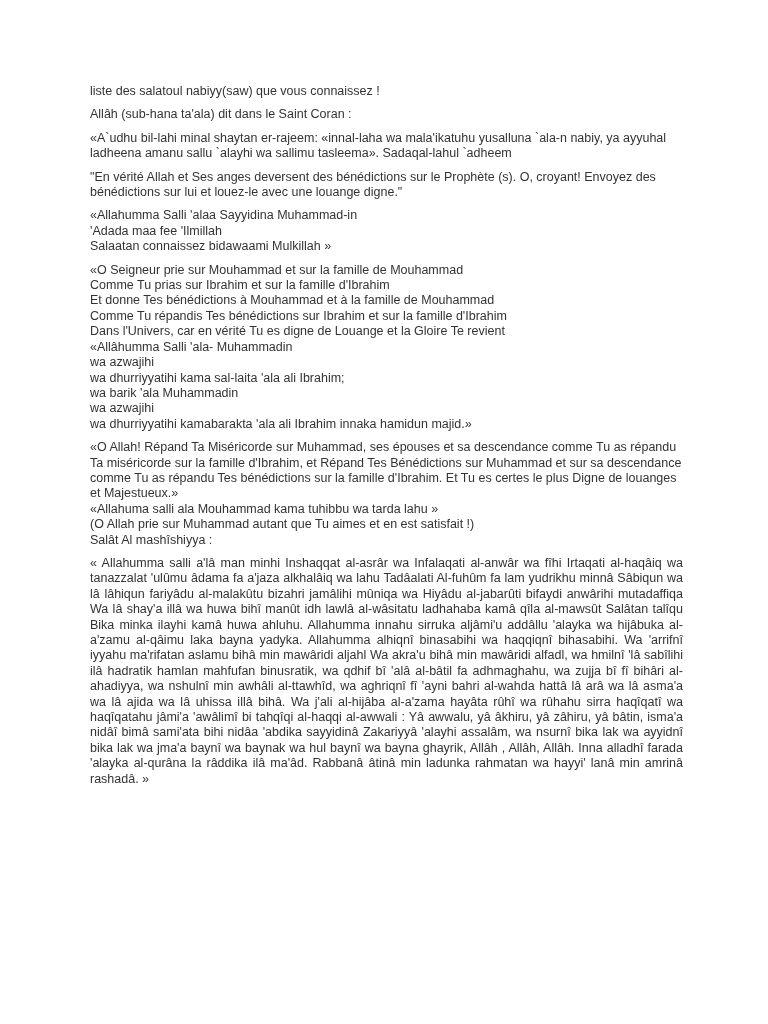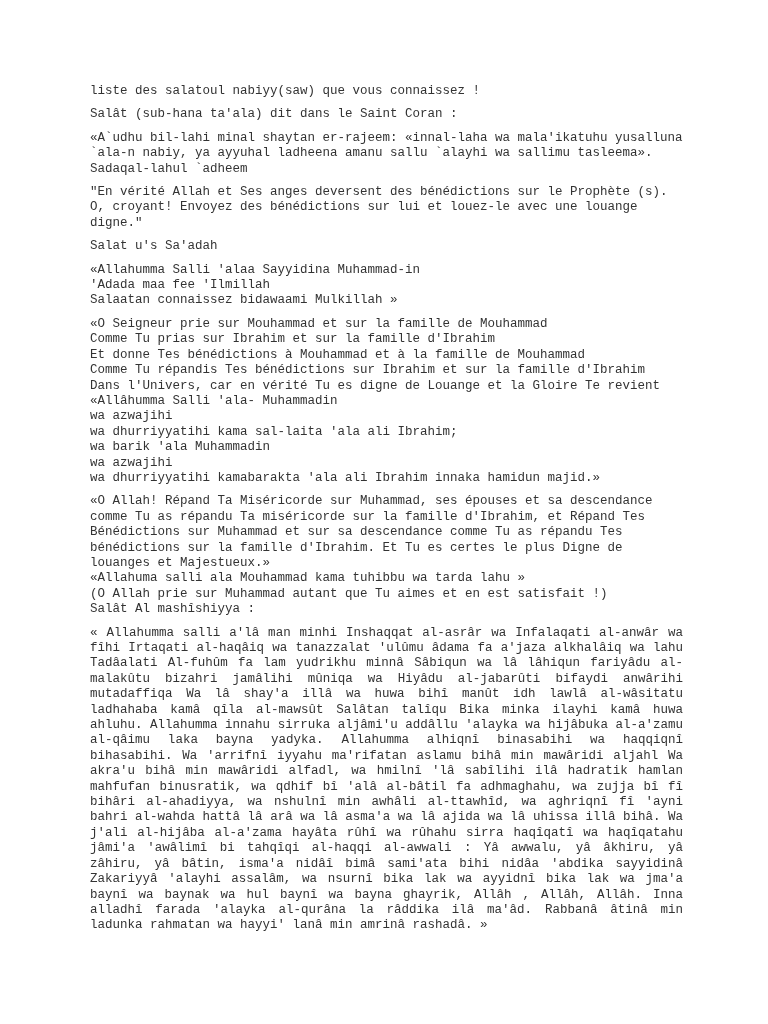--- a/index.html
+++ b/index.html
@@ -7,42 +7,41 @@
     padding: 0;
     background: #ffffff;
   }
   .page {
     width: 768px;
     height: 1024px;
     box-sizing: border-box;
     padding: 84px 85px 30px 90px;
     background: #ffffff;
     color: #333333;
-    font-family: Liberation Mono, monospace;
+    font-family: Liberation Sans, sans-serif;
     font-size: 12.5px;
     line-height: 15.4px;
     overflow: hidden;
   }
   .para {
     margin: 0 0 8px 0;
     white-space: pre-line; 
   }
   .justify {
     text-align: justify;
   }
 </style>
 </head>
 <body>
 
 <div class="page">
   <p class="para">liste des salatoul nabiyy(saw) que vous connaissez !</p>
-  <p class="para">Salât (sub-hana ta'ala) dit dans le Saint Coran :</p>
+  <p class="para">Allâh (sub-hana ta'ala) dit dans le Saint Coran :</p>
   <p class="para">«A`udhu bil-lahi minal shaytan er-rajeem: «innal-laha wa mala'ikatuhu yusalluna `ala-n nabiy, ya ayyuhal ladheena amanu sallu `alayhi wa sallimu tasleema». Sadaqal-lahul `adheem</p>
   <p class="para">"En vérité Allah et Ses anges deversent des bénédictions sur le Prophète (s). O, croyant! Envoyez des bénédictions sur lui et louez-le avec une louange digne."</p>
-  <p class="para">Salat u's Sa'adah</p>
   <p class="para">«Allahumma Salli 'alaa Sayyidina Muhammad-in
 'Adada maa fee 'Ilmillah
 Salaatan connaissez bidawaami Mulkillah »</p>
   <p class="para">«O Seigneur prie sur Mouhammad et sur la famille de Mouhammad
 Comme Tu prias sur Ibrahim et sur la famille d'Ibrahim
 Et donne Tes bénédictions à Mouhammad et à la famille de Mouhammad
 Comme Tu répandis Tes bénédictions sur Ibrahim et sur la famille d'Ibrahim
 Dans l'Univers, car en vérité Tu es digne de Louange et la Gloire Te revient
 «Allâhumma Salli 'ala- Muhammadin
 wa azwajihi

